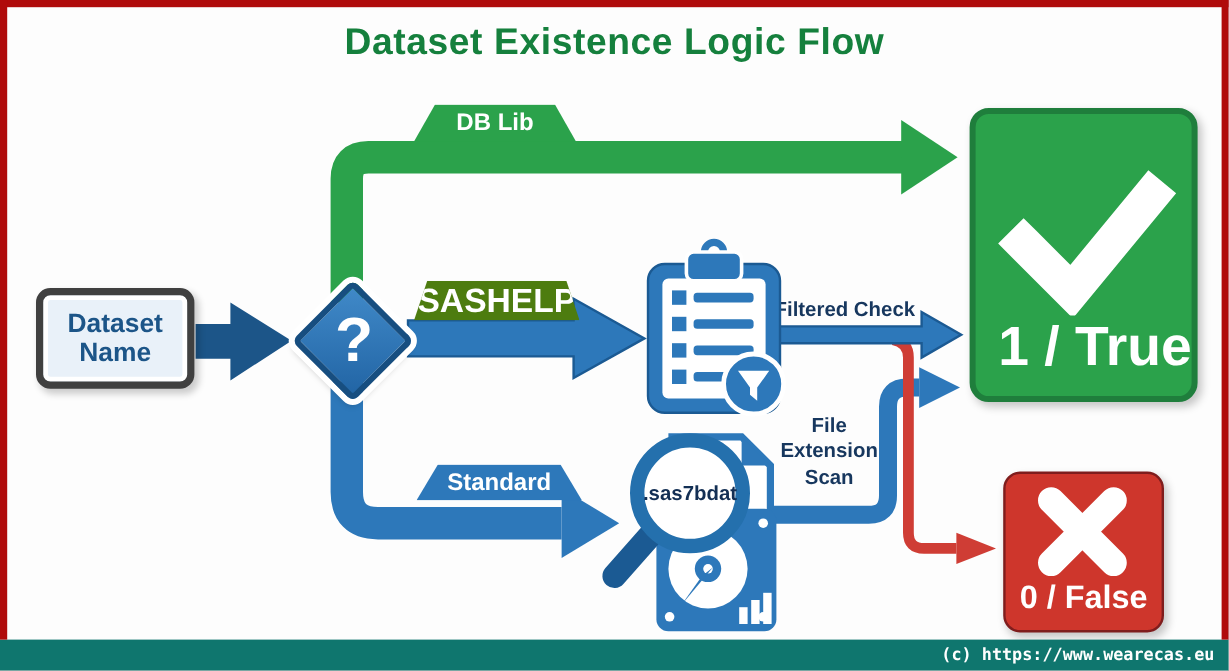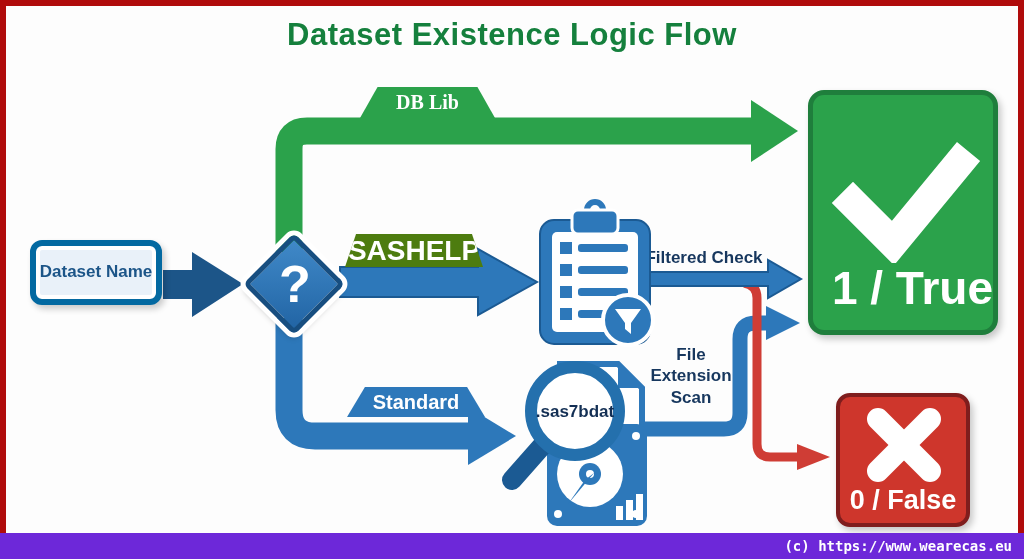--- a/index.html
+++ b/index.html
@@ -8,55 +8,55 @@
     overflow:hidden; font-family:"Liberation Sans", sans-serif;
   }
   .abs{position:absolute;}
   
   #title{
     left:0; top:17px; width:1024px; text-align:center;
     font-size:31px; font-weight:bold; color:#15803d; letter-spacing:.5px; z-index:2;
   }
   
   #frame{left:0; top:0; right:0; bottom:26px; border:6px solid #b00b0b; border-bottom:none; z-index:50; pointer-events:none;}
-  #footer-bar{left:0; bottom:0; width:1024px; height:26px; background:#6d28d9; z-index:40;}
+  #footer-bar{left:0; bottom:0; width:1024px; height:26px; background:#0f766e; z-index:40;}
   #footer-credit{
     position:absolute; right:12px; top:0; height:26px; line-height:26px; color:#ffffff;
     font-family:"DejaVu Sans Mono", monospace; font-weight:bold; font-size:14px;
   }
   
   #arrows{left:0; top:0; z-index:1;}
   
   #dataset-box{
-    left:30px; top:240px; width:132px; height:65px; box-sizing:border-box;
-    background:#e9f1f9; border:6px solid #0369a1; border-radius:12px;
+    left:30px; top:240px; width:132px; height:84px; box-sizing:border-box;
+    background:#e9f1f9; border:6px solid #404040; border-radius:12px;
     box-shadow: inset 0 0 0 4px #ffffff, 3px 4px 6px rgba(0,0,0,.2);
     display:flex; align-items:center; justify-content:center; text-align:center;
-    color:#1c5588; font-weight:bold; font-size:17px; line-height:1.08; z-index:4;
+    color:#1c5588; font-weight:bold; font-size:22px; line-height:1.08; z-index:4;
   }
   
   #decision-diamond{
     left:258px; top:248px; width:72px; height:72px; transform:rotate(45deg);
     background:linear-gradient(135deg,#4089c8,#2265a5);
     border:5px solid #174e80; box-sizing:border-box; border-radius:6px;
     box-shadow: 0 0 0 5px #ffffff, 3px 4px 6px rgba(0,0,0,.25); z-index:4;
   }
   #decision-label{
     left:262px; top:249px; width:66px; height:70px; z-index:5;
     display:flex; align-items:center; justify-content:center;
     color:#fff; font-weight:bold; font-size:52px;
   }
   
   .banner{
     color:#ffffff; font-weight:bold; text-align:center; z-index:2;
     display:flex; align-items:center; justify-content:center;
   }
   #banner-dblib{
-    left:360px; top:87px; width:135px; height:31px; font-size:20px;
-    background:#2ba24b; clip-path:polygon(13% 0,87% 0,100% 100%,0 100%);font-family:Liberation Serif, serif;
+    left:345px; top:87px; width:135px; height:31px; font-size:20px;
+    background:#2ba24b; clip-path:polygon(13% 0,87% 0,100% 100%,0 100%);
   }
   #banner-sashelp{
     left:345px; top:234px; width:138px; height:33px; font-size:28px;
     background:#4d7c0f; clip-path:polygon(8% 0,92% 0,100% 100%,0 100%);
   }
   #banner-standard{
     left:347px; top:387px; width:138px; height:30px; font-size:20px;
     background:#2d78ba; clip-path:polygon(13% 0,87% 0,100% 100%,0 100%);
   }
   
@@ -68,21 +68,21 @@
     left:808px; top:90px; width:190px; height:245px; box-sizing:border-box;
     background:#2ba24b; border:5px solid #1f7e3c; border-radius:16px;
     box-shadow:3px 4px 7px rgba(0,0,0,.22); z-index:3;
   }
   #true-label{
     position:absolute; left:0; top:166px; width:100%; text-align:right;
     color:#fff; font-weight:bold; font-size:46px;
   }
   #false-box{
     left:836px; top:393px; width:134px; height:134px; box-sizing:border-box;
-    background:#ce362c; border:4px solid #7f1d1d; border-radius:14px;
+    background:#ce362c; border:2px solid #7f1d1d; border-radius:14px;
     box-shadow:3px 4px 7px rgba(0,0,0,.22); z-index:3;
   }
   #false-label{
     position:absolute; left:0; top:88px; width:100%; text-align:center;
     color:#fff; font-weight:bold; font-size:27px;
   }
   .icon-layer{z-index:3;}
 </style>
 </head>
 <body>

